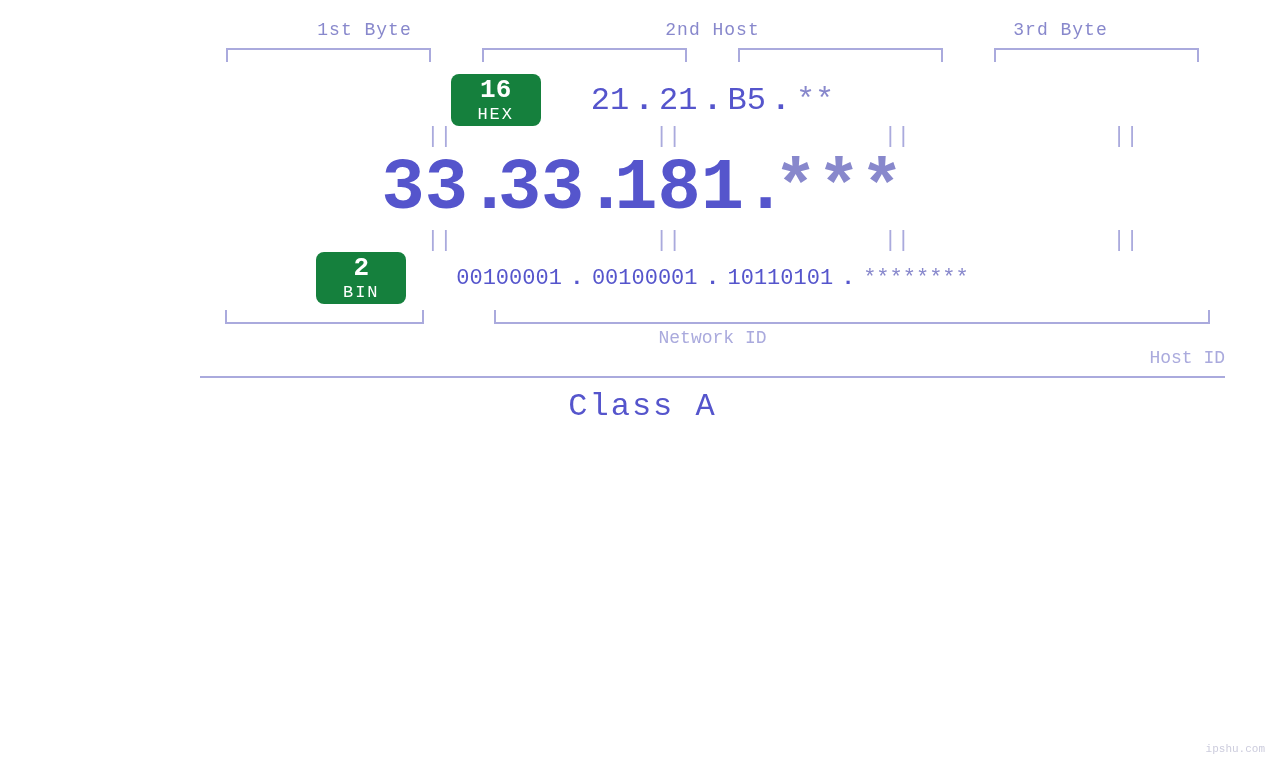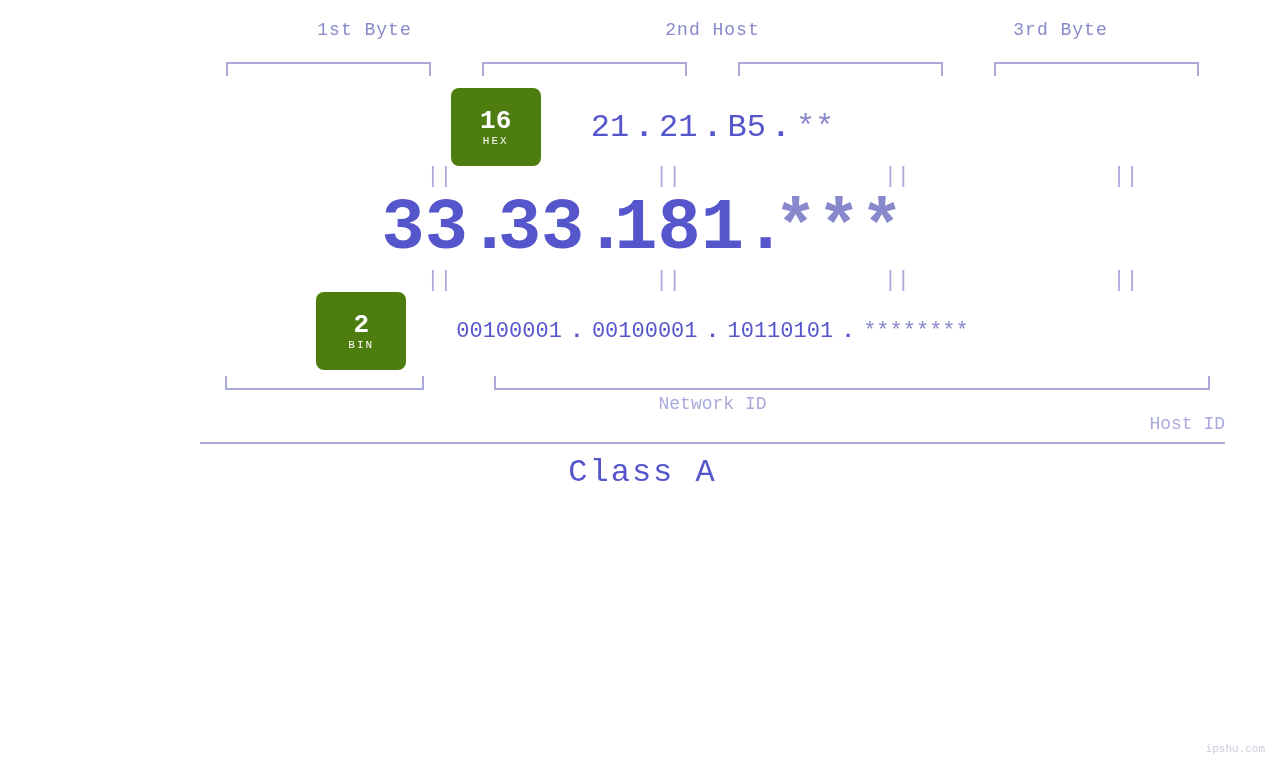--- a/index.html
+++ b/index.html
@@ -21,21 +21,21 @@
       flex-direction: column;
       align-items: center;
       padding: 20px 60px 20px 60px;
     }
 
     
     .byte-headers {
       display: flex;
       width: 100%;
       padding-left: 140px;
-      margin-bottom: 22px;
+      margin-bottom: 8px;
       gap: 19px;
     }
 
     .byte-header {
       flex: 1;
       text-align: center;
       color: #8888cc;
       font-size: 18px;
       font-family: 'Courier New', Courier, monospace;
       letter-spacing: 1px;
@@ -66,40 +66,40 @@
 
     .data-row {
       display: flex;
       align-items: center;
       margin-bottom: 0;
     }
 
     
     .base-label {
       width: 90px;
-      height: 78px;
-      background: #4d7c0f;
+      height: 52px;
+      background: #15803d;
       border-radius: 8px;
       display: flex;
       flex-direction: column;
       align-items: center;
       justify-content: center;
       color: white;
       margin-right: 50px;
       flex-shrink: 0;
     }
 
     .base-number {
       font-size: 26px;
       font-weight: bold;
       line-height: 1.1;
     }
 
     .base-text {
-      font-size: 11px;
+      font-size: 17px;
       letter-spacing: 2px;
     }
 
     
     .bytes-container {
       display: flex;
       flex: 1;
       align-items: center;
     }
 

